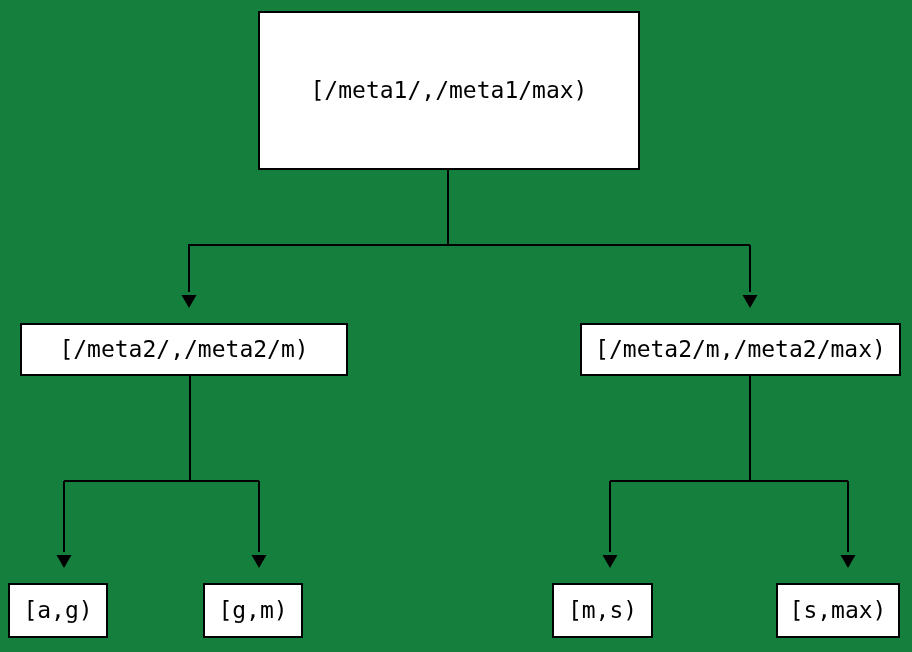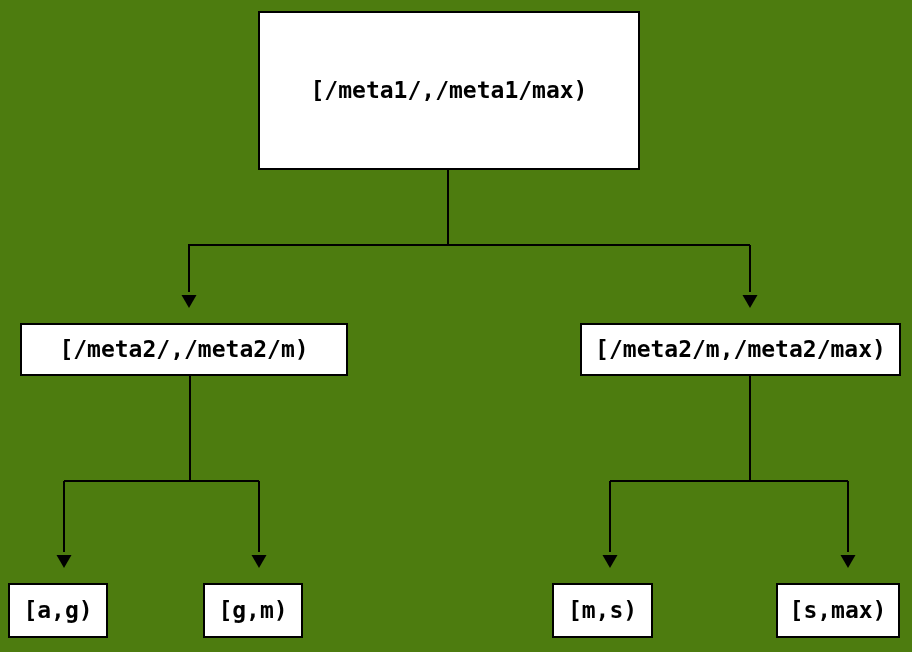--- a/index.html
+++ b/index.html
@@ -10,22 +10,21 @@
   body {
     width: 912px;
     height: 652px;
     font-family: "DejaVu Sans Mono", "Liberation Mono", monospace;
     overflow: hidden;
   }
   #diagram-root {
     position: relative;
     width: 912px;
     height: 652px;
-    background: #4d7c0f;
-    font-weight: bold;
+    background: #15803d;
   }
   svg#tree-svg {
     position: absolute;
     top: 0;
     left: 0;
     width: 912px;
     height: 652px;
     display: block;
   }
   .node-box {

